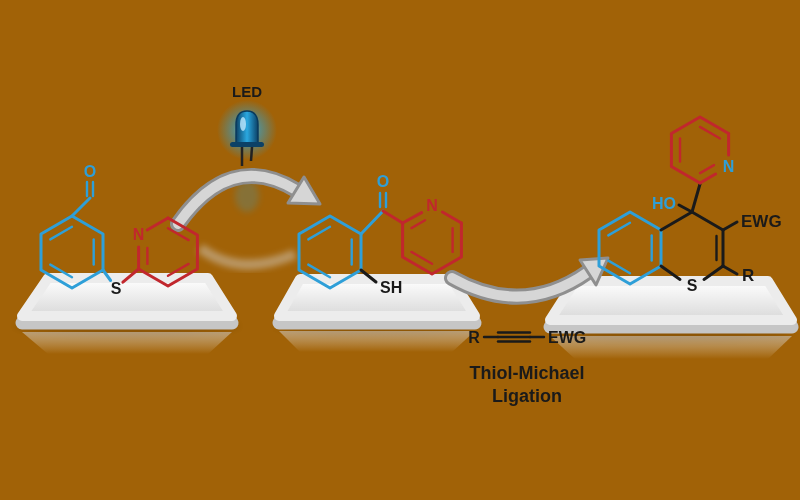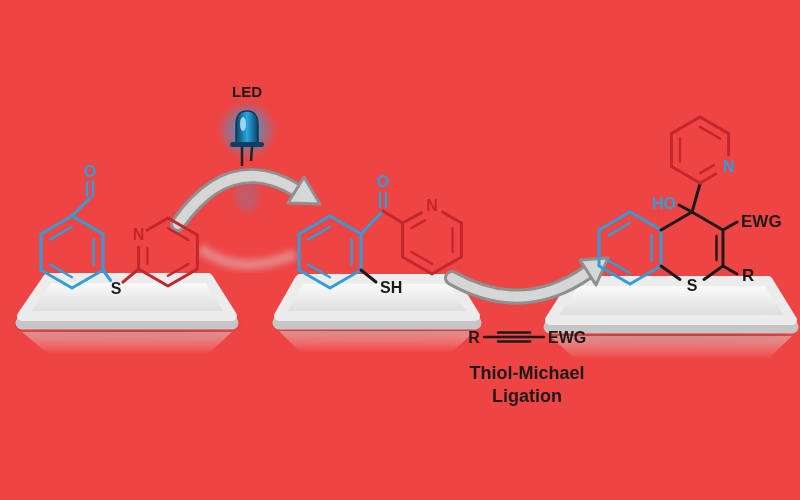--- a/index.html
+++ b/index.html
@@ -1,16 +1,16 @@
 <!DOCTYPE html>
 <html><head>
 <meta charset="utf-8">
 <style>
   html,body{margin:0;padding:0;background:#ffffff;}
-  #stage{position:relative;width:800px;height:500px;background:#ef4444;overflow:hidden;}
+  #stage{position:relative;width:800px;height:500px;background:#a16207;overflow:hidden;}
   svg{display:block;}
   text{font-family:"Liberation Sans",sans-serif;}
   .atom{font-size:16px;font-weight:bold;}
   .atom-lg{font-size:17px;font-weight:bold;}
   .caption{font-size:18px;font-weight:bold;fill:#1a1a1a;}
   .led-label{font-size:15px;font-weight:bold;fill:#1a1a1a;}
   .reagent{font-size:16px;font-weight:bold;fill:#1a1a1a;}
   .bond-blue{stroke:#2E9FD8;stroke-width:3;fill:none;stroke-linecap:round;stroke-linejoin:round;}
   .dbl-blue{stroke:#2E9FD8;stroke-width:2.4;fill:none;stroke-linecap:round;}
   .bond-red{stroke:#C1272D;stroke-width:3;fill:none;stroke-linecap:round;stroke-linejoin:round;}

